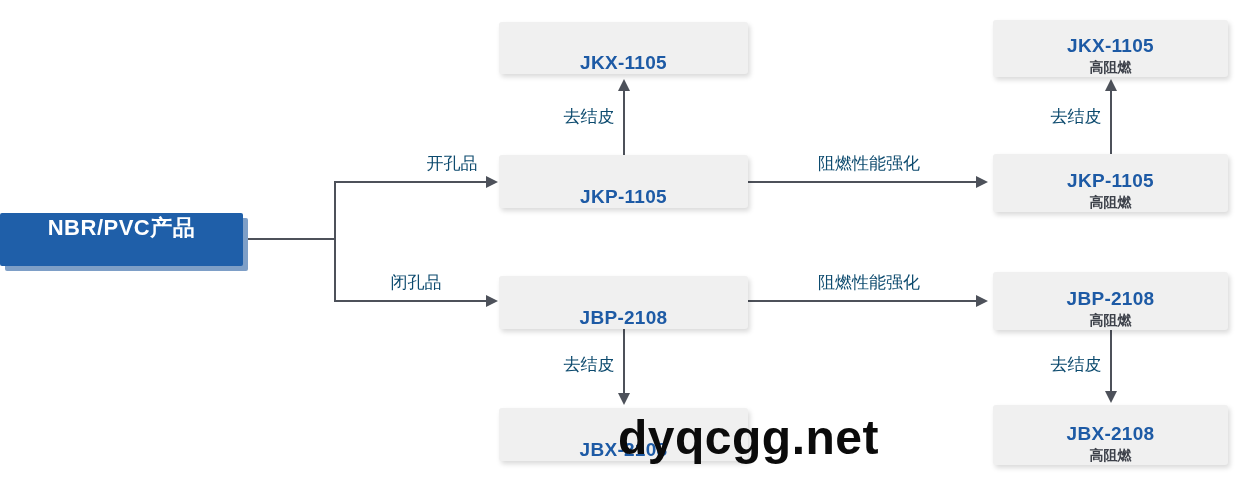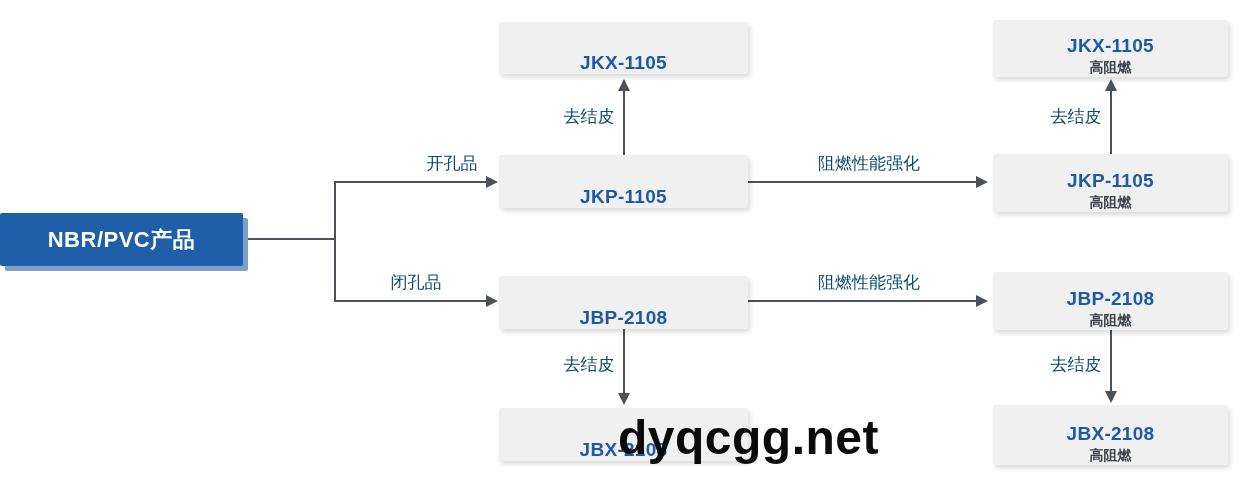--- a/index.html
+++ b/index.html
@@ -17,21 +17,21 @@
   }
   
   .root-box {
     position: absolute;
     left: 0; top: 213;
     left: 0px; top: 213px;
     width: 243px; height: 53px;
     background: #1f5fa9;
     border-radius: 2px;
     box-shadow: 5px 5px 0 #7e9fc7;
-    display: flex; align-items: center; justify-content: center;
+    display: flex; justify-content: center;
     z-index: 2;
   }
   .root-box .root-label {
     color: #ffffff;
     font-size: 22px;
     font-weight: bold;
     letter-spacing: 0.5px;
   }
   
   .node {

